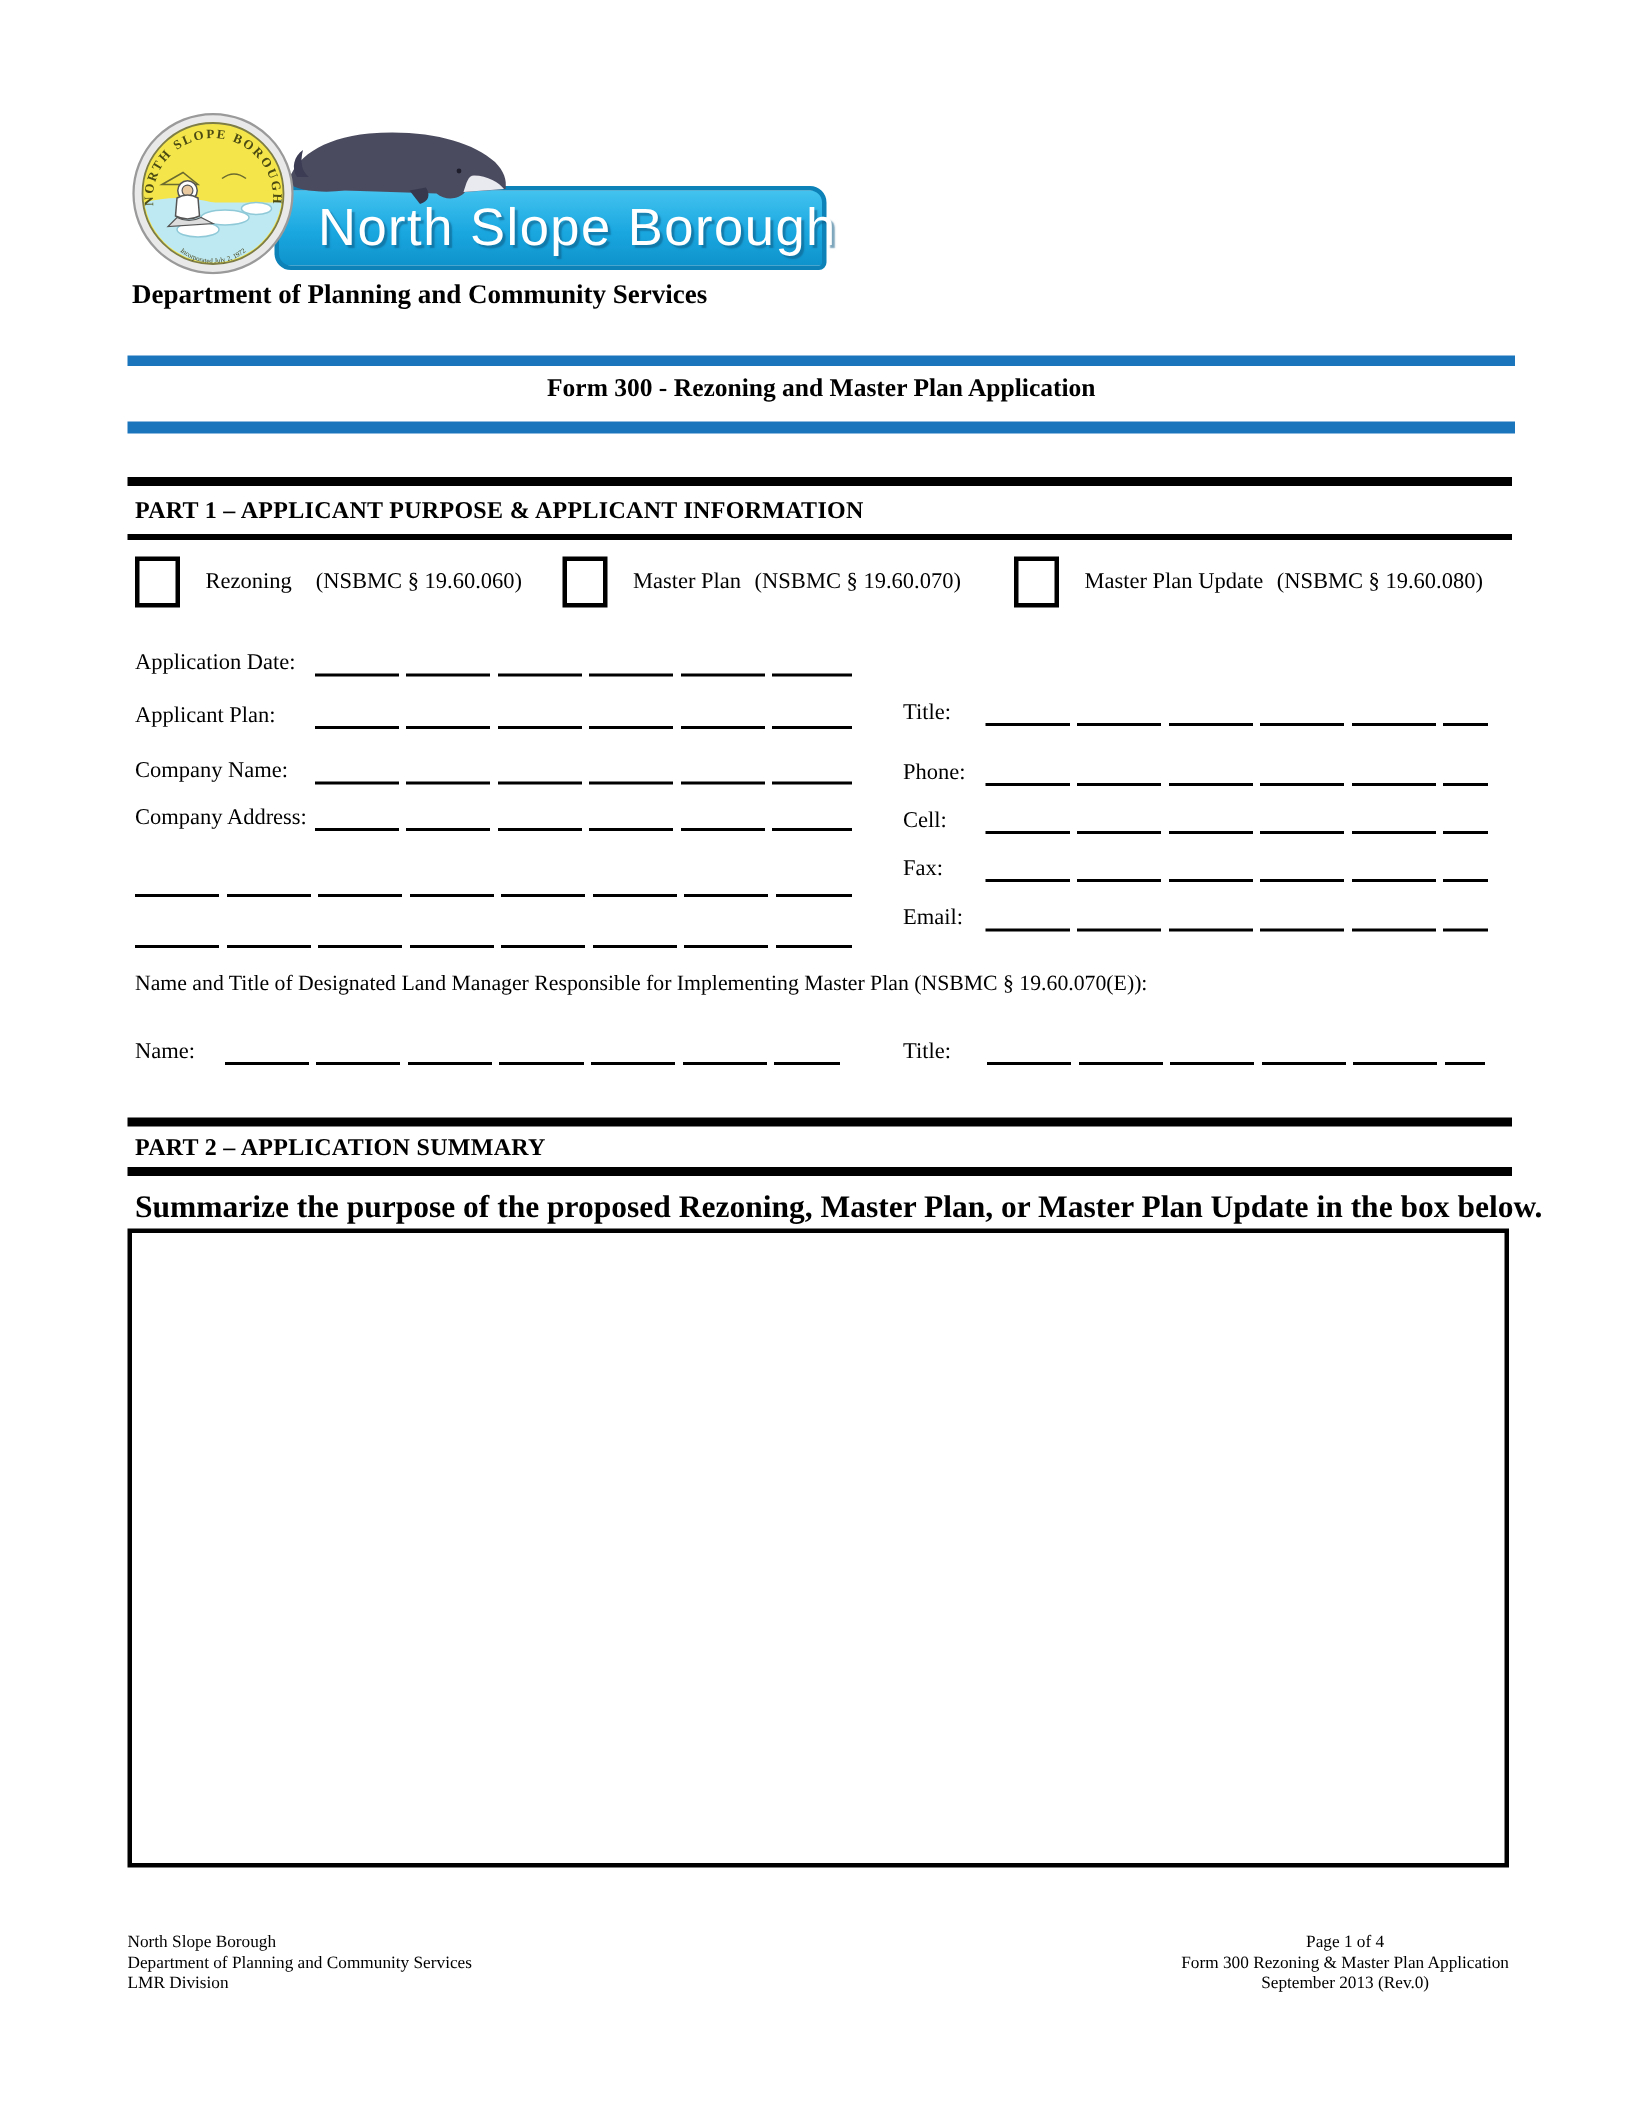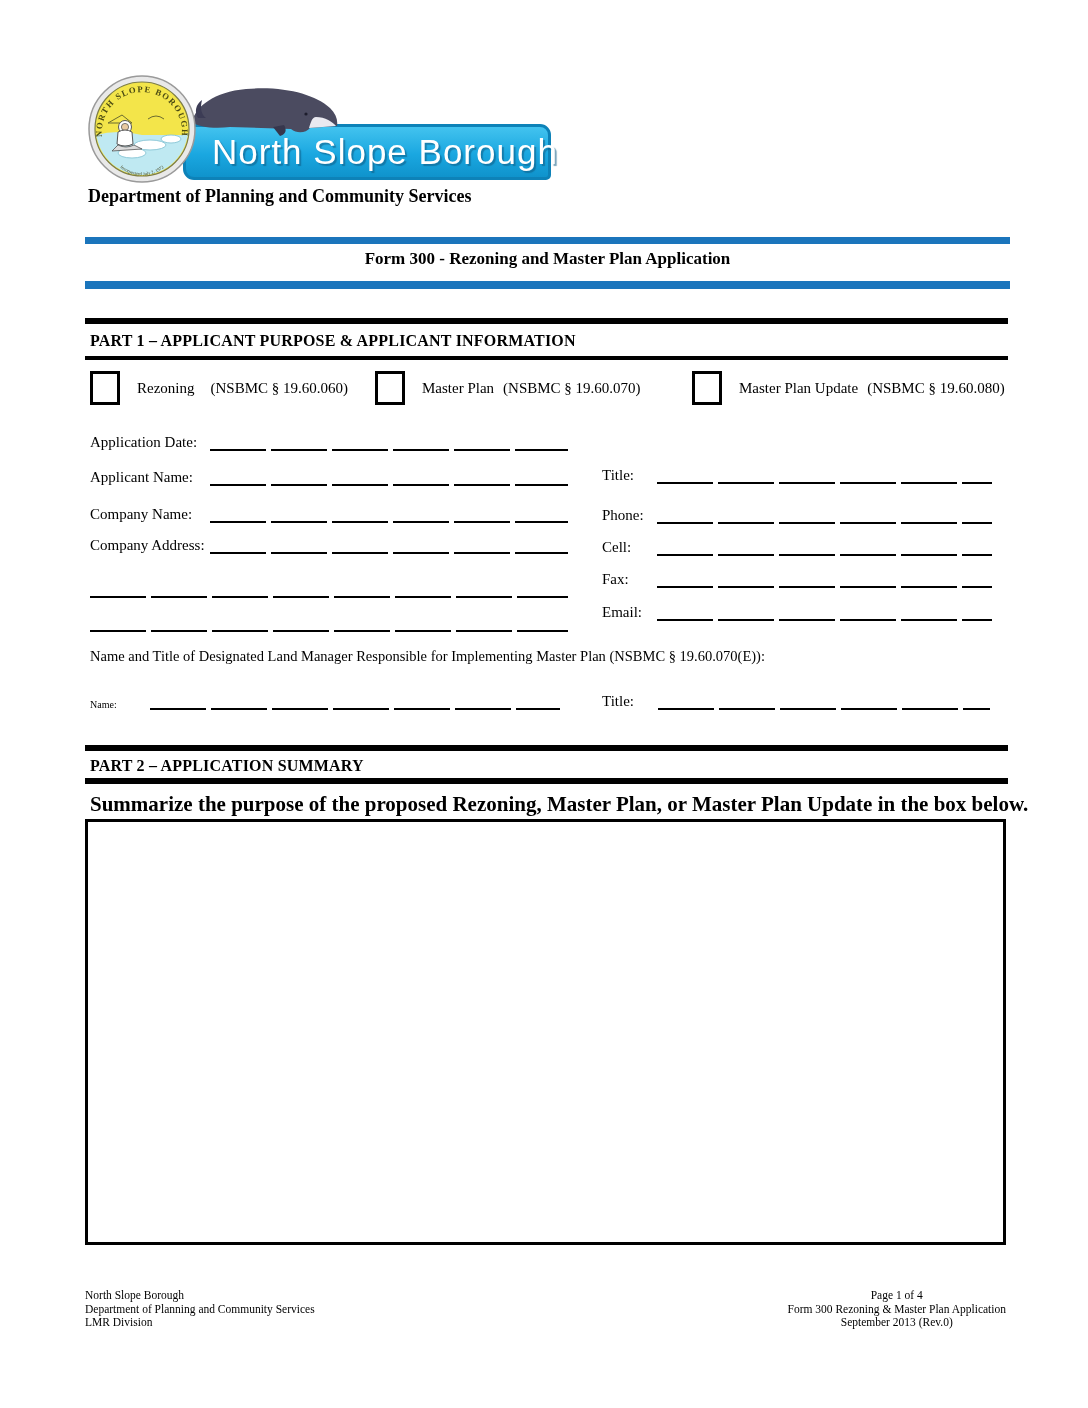--- a/index.html
+++ b/index.html
@@ -44,21 +44,21 @@
   .p2-rule-bot{top:778px;height:6px;}
   .part-heading{
     position:absolute;left:90px;margin:0;
     font-size:16px;font-weight:bold;letter-spacing:.2px;
   }
   .p1-heading{top:332px;}
   .p2-heading{top:757px;}
   
   .cbrow{position:absolute;left:85px;top:370px;width:923px;height:36px;}
   .cbitem{position:absolute;top:0;display:flex;align-items:center;height:36px;}
-  .cb1{left:5px;}.cb2{left:290px;}.cb3{left:591px;margin-left:16px;}
+  .cb1{left:5px;}.cb2{left:290px;}.cb3{left:591px;}
   .cbox{width:24px;height:28px;border:3px solid #000;background:#fff;flex:none;}
   .cblabel{margin-left:17px;font-size:15px;white-space:nowrap;}
   .cbcode{margin-left:16px;font-size:15px;white-space:nowrap;}
   .cb2 .cbcode,.cb3 .cbcode{margin-left:9px;}
   
   .fields{position:absolute;left:85px;top:430px;width:923px;height:195px;}
   .frow{position:absolute;display:flex;align-items:flex-end;height:21px;font-size:15px;}
   .frow.left{left:5px;width:478px;}
   .frow.right{left:517px;width:390px;}
   .flabel{flex:none;white-space:nowrap;}
@@ -67,21 +67,21 @@
   .uline{
     flex:1;height:20px;
     background-image:repeating-linear-gradient(to right,#000 0,#000 56px,transparent 56px,transparent 61px);
     background-size:100% 2px;background-repeat:no-repeat;background-position:left bottom;
   }
   .l1{top:0;}.l2{top:35px;}.l3{top:72px;}.l4{top:103px;}.l5{top:147px;}.l6{top:181px;}
   .r1{top:33px;}.r2{top:73px;}.r3{top:105px;}.r4{top:137px;}.r5{top:170px;}
   
   .note{position:absolute;left:90px;top:648px;font-size:14.5px;}
   .lmrow{position:absolute;left:85px;top:686px;width:923px;height:24px;}
-  .lm-name-label{position:absolute;left:5px;bottom:0;font-size:10px;text-align:center;}
+  .lm-name-label{position:absolute;left:5px;bottom:0;font-size:15px;text-align:center;}
   .lm-name-line{position:absolute;left:65px;width:410px;bottom:0;}
   .lm-title-label{position:absolute;left:517px;bottom:0;font-size:15px;}
   .lm-title-line{position:absolute;left:573px;width:332px;bottom:0;}
   .lmrow .uline{height:20px;}
   
   .instruction{position:absolute;left:90px;top:792px;font-size:21px;font-weight:bold;}
   .sumbox{
     position:absolute;left:85px;top:819px;width:921px;height:426px;
     border:3px solid #000;box-sizing:border-box;background:#fff;
     font-size:15px;padding:6px;
@@ -168,21 +168,21 @@
       <span class="cbcode">(NSBMC § 19.60.080)</span>
     </div>
   </div>
 
   <div class="fields">
     <div class="frow left l1">
       <span class="flabel">Application Date:</span>
       <span class="uline"></span>
     </div>
     <div class="frow left l2">
-      <span class="flabel">Applicant Name:</span>
+      <span class="flabel">Applicant Plan:</span>
       <span class="uline"></span>
     </div>
     <div class="frow left l3">
       <span class="flabel">Company Name:</span>
       <span class="uline"></span>
     </div>
     <div class="frow left l4">
       <span class="flabel">Company Address:</span>
       <span class="uline"></span>
     </div>

